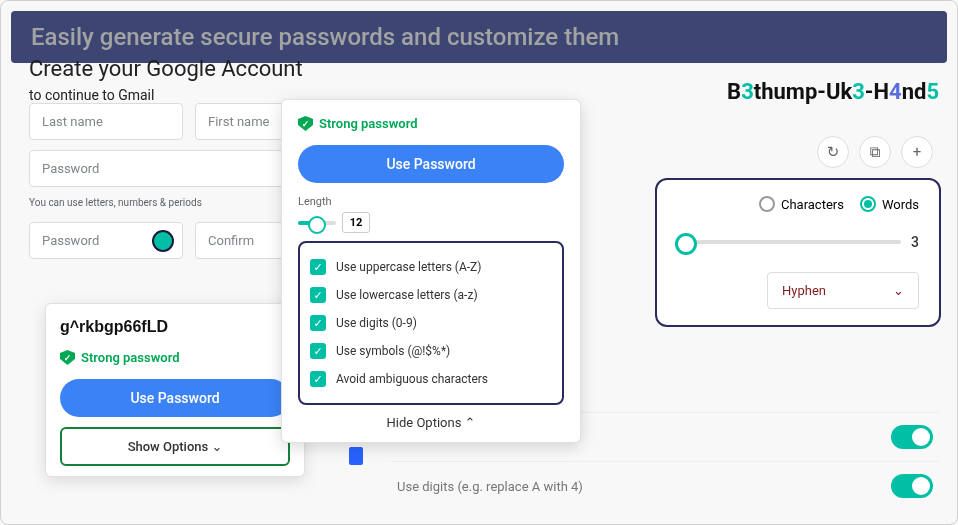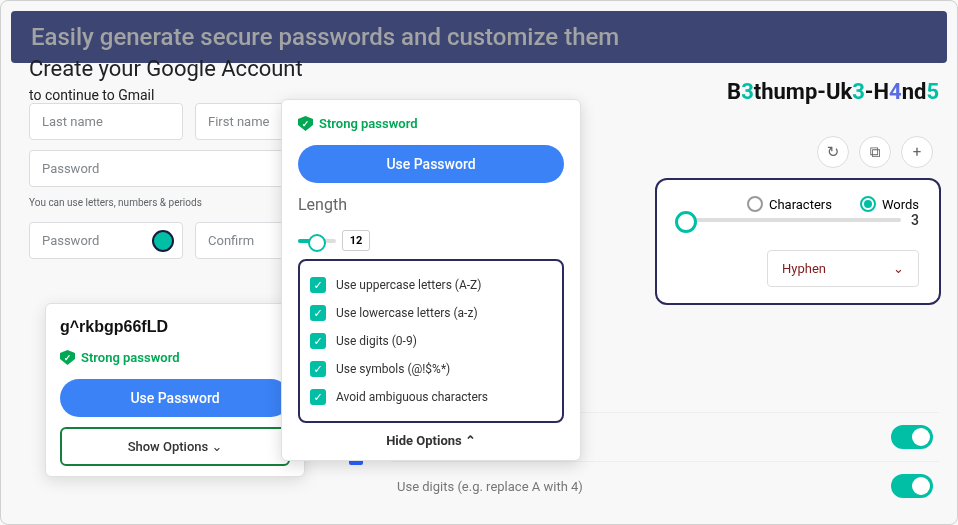--- a/index.html
+++ b/index.html
@@ -14,39 +14,39 @@
 .pwd-field{position:relative;}
 .pwd-icon{position:absolute;right:8px;top:50%;transform:translateY(-50%);width:22px;height:22px;border-radius:50%;background:#00bfa5;border:2px solid #1a1a3e;}
 .popup1{position:absolute;left:44px;top:302px;width:260px;background:#fff;border:1px solid #e0e0e0;border-radius:6px;box-shadow:0 4px 16px rgba(0,0,0,0.12);padding:14px 14px 10px;}
 .gen-pwd{font-family:Liberation Sans, sans-serif;font-size:16px;font-weight:700;color:#111;margin-bottom:14px;}
 .strong-row{display:flex;align-items:center;gap:6px;color:#00a854;font-size:13px;font-weight:600;margin-bottom:14px;}
 .shield{width:15px;height:15px;background:#00a854;clip-path:polygon(50% 0,100% 20%,100% 60%,50% 100%,0 60%,0 20%);display:flex;align-items:center;justify-content:center;}
 .shield::after{content:"✓";color:#fff;font-size:9px;}
 .use-btn{width:100%;background:#3b82f6;color:#fff;border:none;border-radius:20px;padding:11px;font-size:14px;font-weight:500;cursor:pointer;}
 .show-opts{margin-top:10px;border:2px solid #15803d;border-radius:6px;padding:10px;text-align:center;font-size:13px;color:#333;font-weight:500;cursor:pointer;}
 .popup2{position:absolute;left:280px;top:98px;width:300px;background:#fff;border:1px solid #e0e0e0;border-radius:6px;box-shadow:0 4px 16px rgba(0,0,0,0.15);padding:16px 16px 12px;z-index:5;}
-.len-label{font-size:16px;color:#666;margin-bottom:16px;}
+.len-label{font-size:11px;color:#666;margin-bottom:4px;}
 .len-row{display:flex;align-items:center;gap:6px;margin-bottom:8px;font-weight:bold;}
 .slider{flex:0 0 38px;height:4px;background:#ddd;border-radius:2px;position:relative;}
 .slider::before{content:"";position:absolute;left:0;width:14px;height:4px;background:#00bfa5;border-radius:2px;}
 .slider::after{content:"";position:absolute;left:10px;top:-5px;width:14px;height:14px;background:#fff;border:2px solid #00bfa5;border-radius:50%;}
 .len-val{width:28px;border:1px solid #ccc;padding:3px 4px;font-size:11px;text-align:center;border-radius:3px;}
 .opts-box{border:2px solid #2a2a5e;border-radius:8px;padding:10px 8px;}
 .opt-row{display:flex;align-items:center;gap:10px;padding:6px 2px;font-size:12px;color:#333;}
 .cb{width:16px;height:16px;background:#00bfa5;border-radius:3px;display:flex;align-items:center;justify-content:center;color:#fff;font-size:11px;flex-shrink:0;}
-.hide-opts{text-align:center;font-size:13px;font-weight:700;color:#333;margin-top:10px;cursor:pointer;}
+.hide-opts{text-align:center;font-size:13px;font-weight:400;color:#333;margin-top:10px;cursor:pointer;}
 .right-panel{position:absolute;left:390px;top:70px;right:18px;}
 .big-pwd{font-family:"Courier New",monospace;font-size:22px;font-weight:700;color:#111;padding:8px 0 30px;text-align:right;}
 .big-pwd .n3{color:#00bfa5;}
 .big-pwd .n4{color:#5b6ee1;}
 .big-pwd .n5{color:#00bfa5;}
 .icon-row{display:flex;gap:10px;justify-content:flex-end;margin-bottom:10px;margin-right:6px;}
 .circ-btn{width:32px;height:32px;border:1px solid #ddd;background:#fff;border-radius:50%;display:flex;align-items:center;justify-content:center;font-size:15px;color:#666;cursor:pointer;}
 .custom-box{border:2px solid #2a2a5e;border-radius:12px;padding:16px 20px;margin-left:264px;width:286px;background:#fff;}
-.radio-row{display:flex;gap:28px;justify-content:flex-end;font-size:13px;}
+.radio-row{display:flex;gap:16px;justify-content:flex-end;font-size:13px;margin-bottom:22px;}
 .radio{display:flex;align-items:center;gap:6px;cursor:pointer;}
 .rcirc{width:16px;height:16px;border:2px solid #999;border-radius:50%;display:flex;align-items:center;justify-content:center;}
 .rcirc.sel{border-color:#00bfa5;}
 .rcirc.sel::after{content:"";width:8px;height:8px;background:#00bfa5;border-radius:50%;}
 .wslider-row{display:flex;align-items:center;gap:10px;margin-bottom:22px;}
 .wslider{flex:1;height:4px;background:#ddd;border-radius:2px;position:relative;}
 .wslider::before{content:"";position:absolute;left:-2px;top:-7px;width:16px;height:16px;background:#fff;border:3px solid #00bfa5;border-radius:50%;}
 .wval{font-size:14px;color:#333;font-weight:500;}
 .sep-select{border:1px solid #ddd;border-radius:4px;padding:10px 14px;font-size:13px;color:#7f1d1d;display:flex;justify-content:space-between;align-items:center;cursor:pointer;margin-left:90px;}
 .toggle-area{position:absolute;left:390px;right:18px;bottom:14px;}

